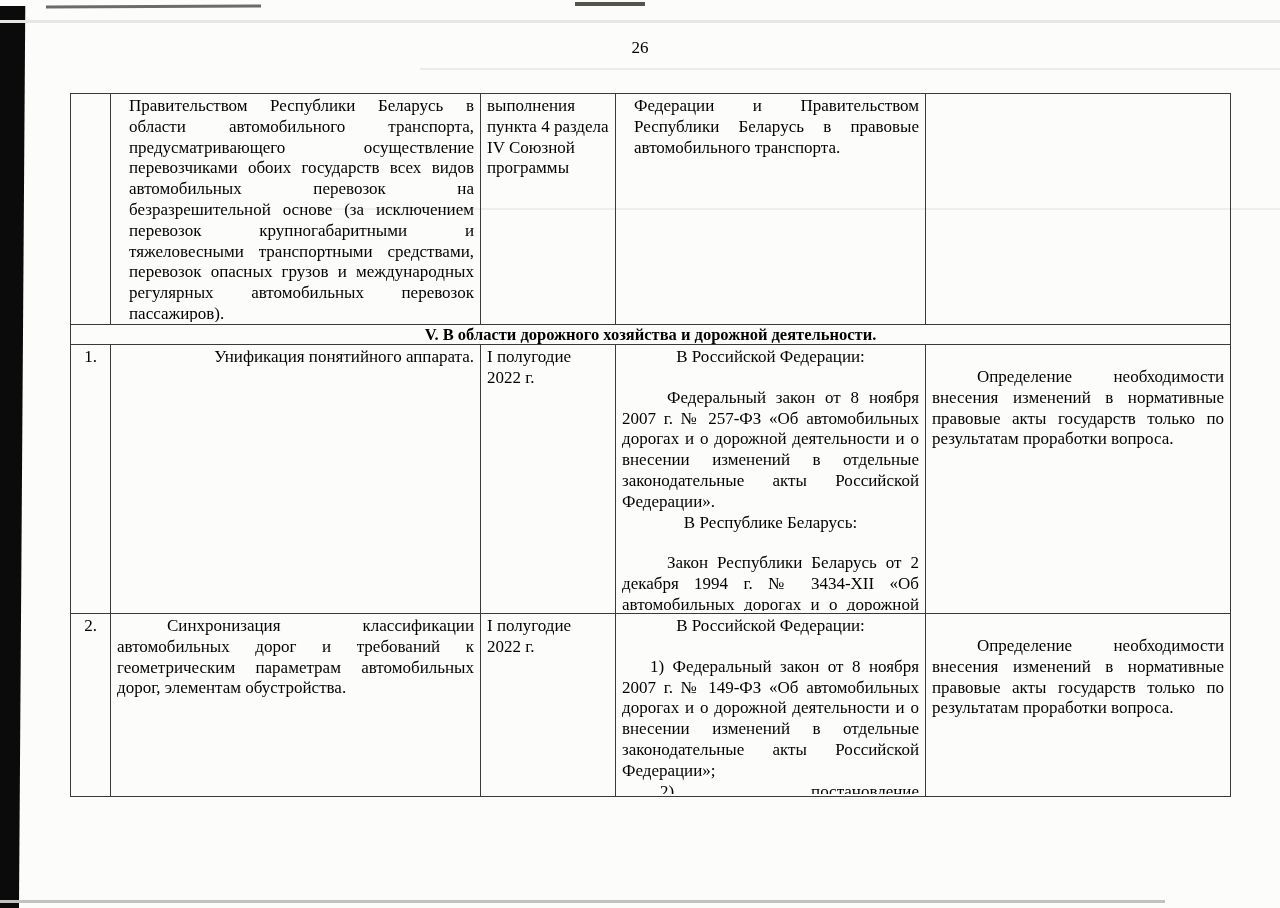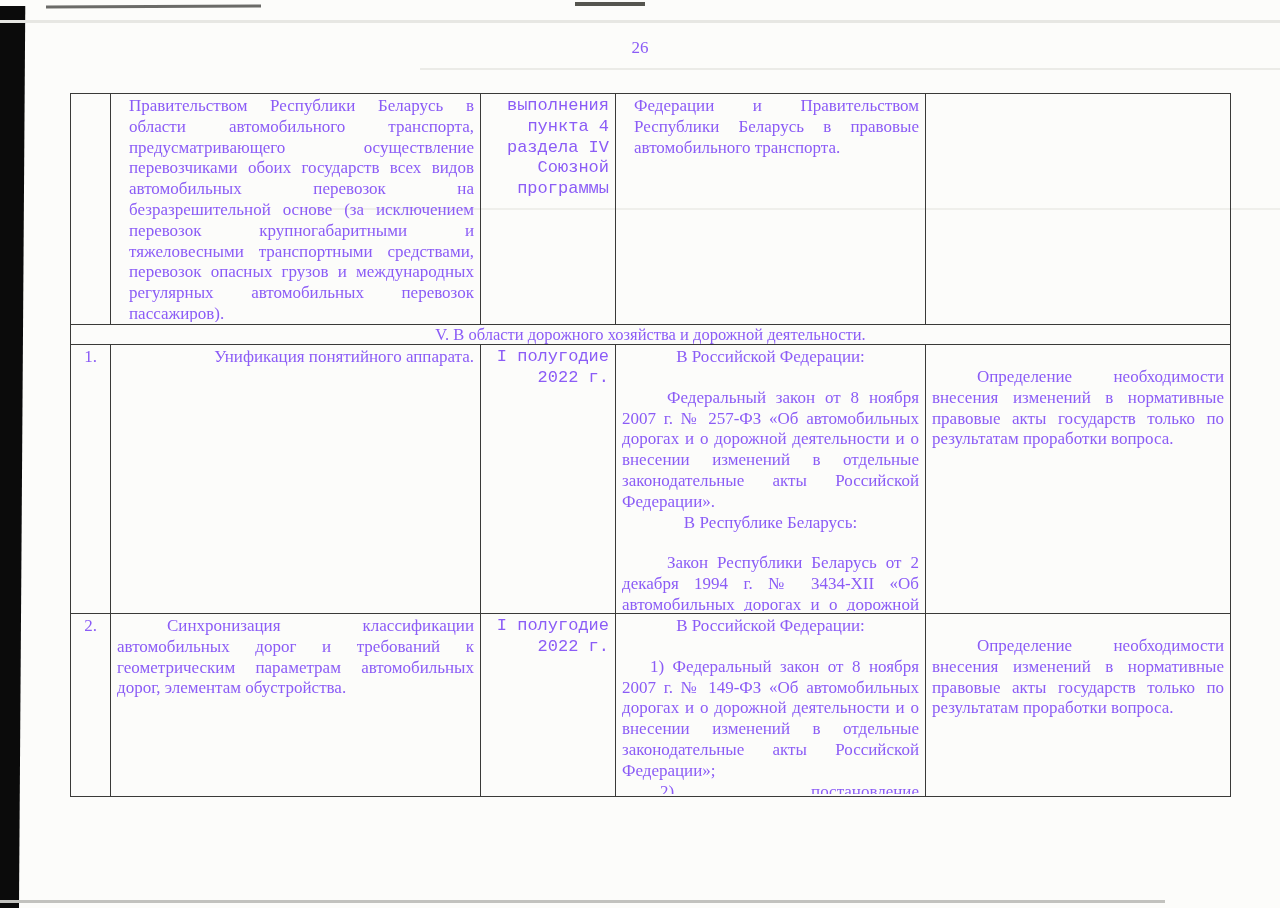--- a/index.html
+++ b/index.html
@@ -2,21 +2,21 @@
 <html lang="ru"><head>
 <meta charset="utf-8">
 <style>
   html,body { margin:0; padding:0; }
   .page {
     position:relative;
     width:1280px; height:908px;
     background:#fcfcfa;
     overflow:hidden;
     font-family:"Liberation Serif", serif;
-    color:#8b5cf6;
+    color:#000000;
   }
 
   
   .black-bar {
     position:absolute; left:-5px; top:6px;
     width:27px; height:940px;
     background:#0b0b0b;
     transform:rotate(0.4deg);
   }
   .streak { position:absolute; pointer-events:none; }
@@ -49,29 +49,29 @@
   .cell { overflow:hidden; }
   .h-cont { height:226px; }
   .h-r1   { height:264px; }
   .h-r2   { height:178px; }
 
   p { margin:0; }
   .just       { text-align:justify;margin-left:12px; }
   .para       { text-align:justify; text-indent:45px;margin-top:20px; }
   .task-center{ text-align:right; }
   .task-para  { text-align:justify; text-indent:50px; }
-  .term       { text-align:right;font-family:Liberation Mono, monospace; }
+  .term       { text-align:left; }
   .docs-head  { font-weight:normal; text-align:center; }
   .spread     { display:flex; justify-content:space-between; padding-left:38px; }
 
   tr.section-row td {
     padding:0 4px;
     height:19px;
     text-align:center;
-    font-weight:normal;
+    font-weight:bold;
     font-size:16.5px;
     line-height:19px;
     white-space:nowrap;
   }
 </style>
 </head>
 <body>
 
 <div class="page">
 

